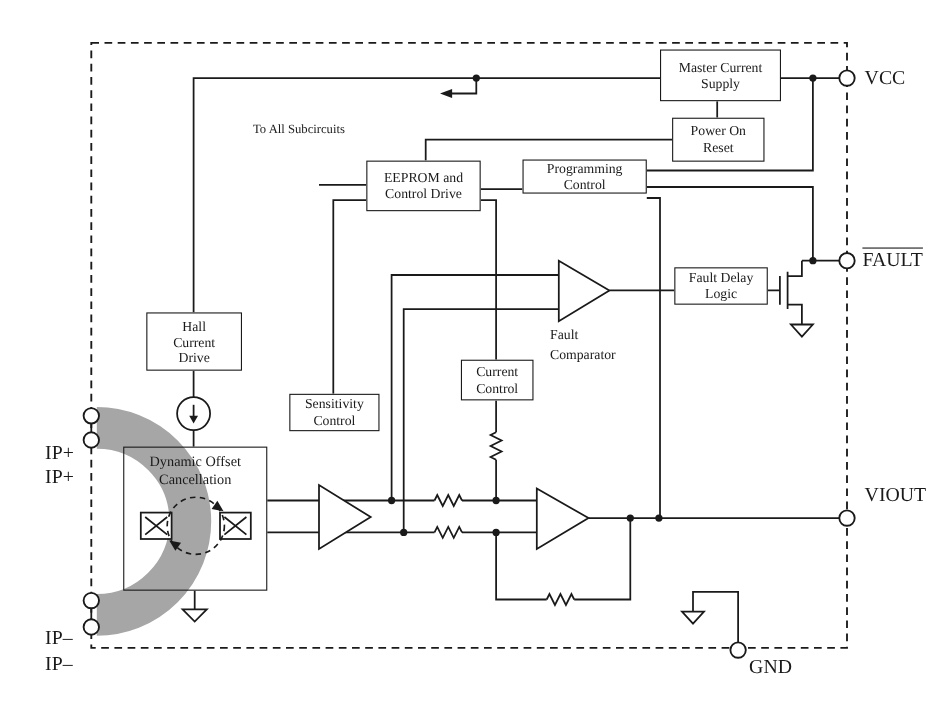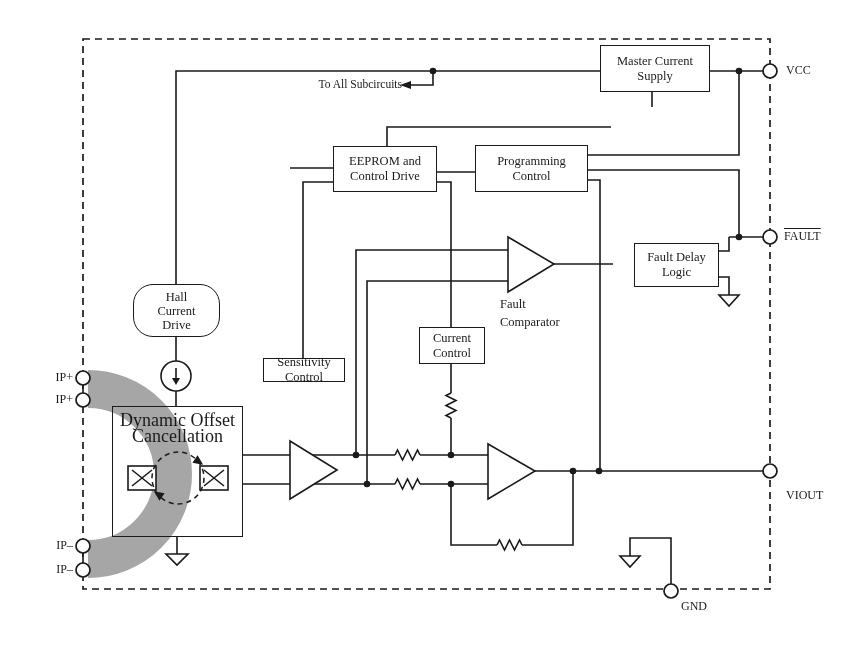--- a/index.html
+++ b/index.html
@@ -5,24 +5,24 @@
   html,body{margin:0;padding:0;background:#fff;}
   #canvas{position:relative;width:862px;height:658px;background:#fff;overflow:hidden;
           font-family:Liberation Serif, serif;color:#1a1a1a;}
   #schematic{position:absolute;left:0;top:0;}
   .blk{position:absolute;box-sizing:border-box;border:1.6px solid #1a1a1a;background:#fff;
        display:flex;align-items:center;justify-content:center;text-align:center;
        font-size:12.5px;line-height:15px;white-space:pre-line;}
   .blk.compact{line-height:14px;}
   .doc-box{position:absolute;box-sizing:border-box;border:1.6px solid #1a1a1a;background:transparent;
        display:flex;align-items:flex-start;justify-content:center;text-align:center;
-       font-size:18px;line-height:16px;white-space:pre-line;padding-top:5px;}
-  .lbl{position:absolute;font-size:12px;line-height:15px;white-space:pre-line;}
+       font-size:13px;line-height:16px;white-space:pre-line;padding-top:5px;}
+  .lbl{position:absolute;font-size:18px;line-height:15px;white-space:pre-line;}
   .lbl.small{font-size:11.5px;}
-  .lbl.right{text-align:right;}
+  .lbl.right{margin-top:34px;}
   .overline{text-decoration:overline;}
 </style>
 </head>
 <body>
 
 <div id="canvas">
 
   <svg id="schematic" width="862" height="658" viewBox="0 0 862 658">
 
     <path d="M88,389 A85,85 0 0 1 88,559" fill="none" stroke="#a6a6a6" stroke-width="38"></path>
@@ -123,42 +123,44 @@
       <circle cx="671" cy="591" r="7"></circle>
       <circle cx="83" cy="378" r="7"></circle>
       <circle cx="83" cy="400" r="7"></circle>
       <circle cx="83" cy="546" r="7"></circle>
       <circle cx="83" cy="570" r="7"></circle>
     </g>
   </svg>
 
   <div class="blk" style="left:600px;top:45px;width:110px;height:47px;">Master Current
 Supply</div>
+  <div class="blk" style="left:611px;top:107px;width:84px;height:40px;">Power On
+Reset</div>
   <div class="blk" style="left:333px;top:146px;width:104px;height:46px;">EEPROM and
 Control Drive</div>
-  <div class="blk" style="left:475px;top:145px;width:113px;height:47px;">Programming
+  <div class="blk" style="left:475px;top:145px;width:113px;height:31px;">Programming
 Control</div>
-  <div class="blk" style="left:634px;top:243px;width:85px;height:44px;">Fault Delay
+  <div class="blk" style="left:613px;top:243px;width:85px;height:34px;">Fault Delay
 Logic</div>
-  <div class="blk compact" style="left:133px;top:284px;width:87px;height:53px;border-radius:20px;">Hall
+  <div class="blk compact" style="left:133px;top:284px;width:87px;height:53px;">Hall
 Current
 Drive</div>
-  <div class="blk" style="left:263px;top:358px;width:82px;height:24px;">Sensitivity
+  <div class="blk" style="left:263px;top:358px;width:82px;height:34px;">Sensitivity
 Control</div>
   <div class="blk" style="left:419px;top:327px;width:66px;height:37px;">Current
 Control</div>
   <div class="doc-box" style="left:112px;top:406px;width:131px;height:131px;">Dynamic Offset
 Cancellation</div>
 
   <div class="lbl small right" style="left:230px;top:77px;width:172px;">To All Subcircuits</div>
   <div class="lbl" style="left:500px;top:295px;line-height:18px;font-size:12.5px;">Fault
 Comparator</div>
 
   <div class="lbl" style="left:786px;top:63px;">VCC</div>
   <div class="lbl overline" style="left:784px;top:229px;">FAULT</div>
-  <div class="lbl" style="left:786px;top:488px;">VIOUT</div>
+  <div class="lbl" style="left:786px;top:442px;">VIOUT</div>
   <div class="lbl" style="left:681px;top:599px;">GND</div>
   <div class="lbl right" style="left:41px;top:370px;width:32px;">IP+</div>
   <div class="lbl right" style="left:41px;top:392px;width:32px;">IP+</div>
   <div class="lbl right" style="left:41px;top:538px;width:32px;">IP–</div>
   <div class="lbl right" style="left:41px;top:562px;width:32px;">IP–</div>
 
 </div>
 
 </body></html>

